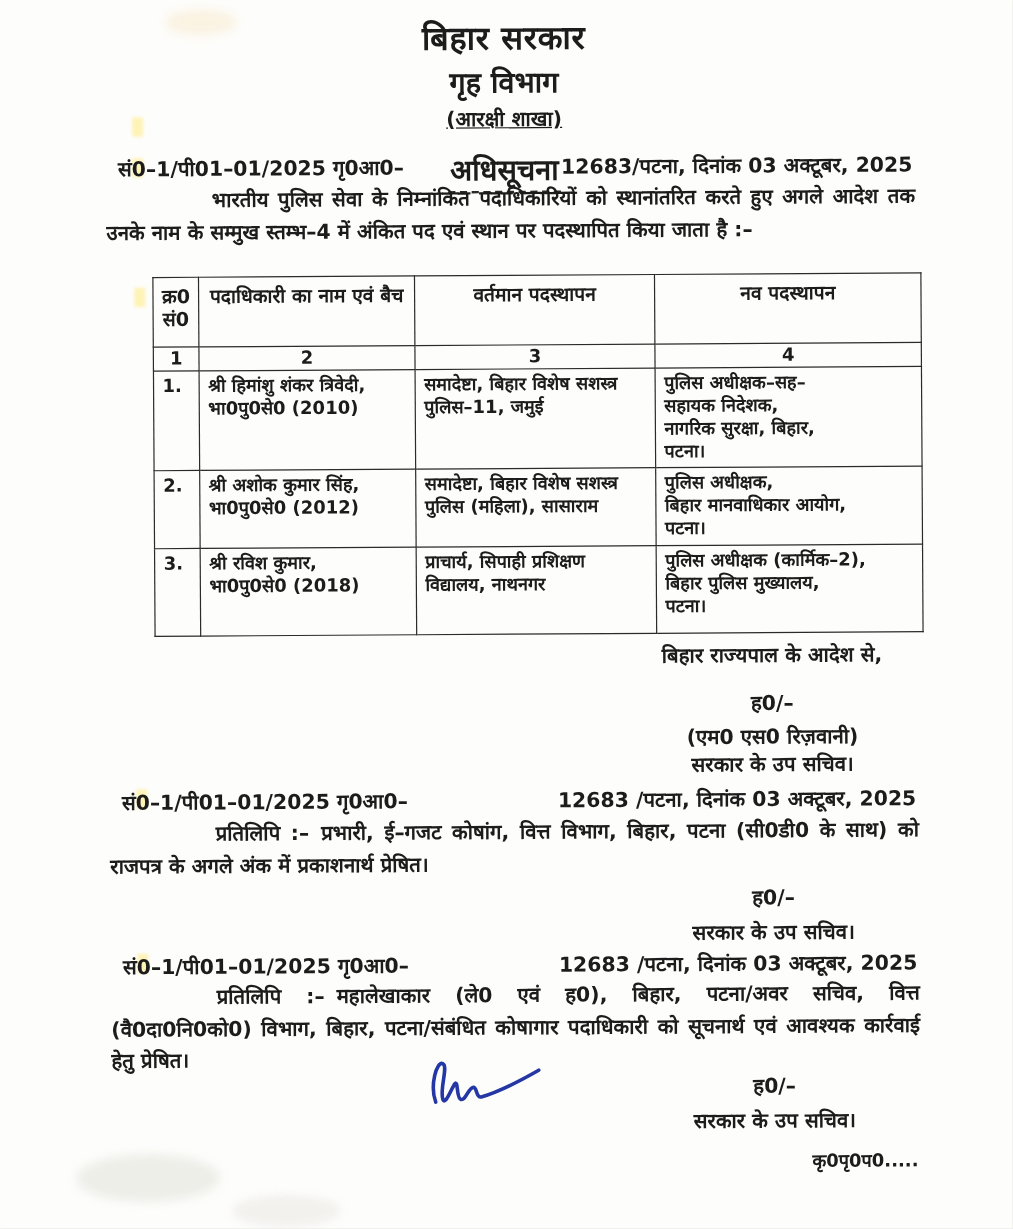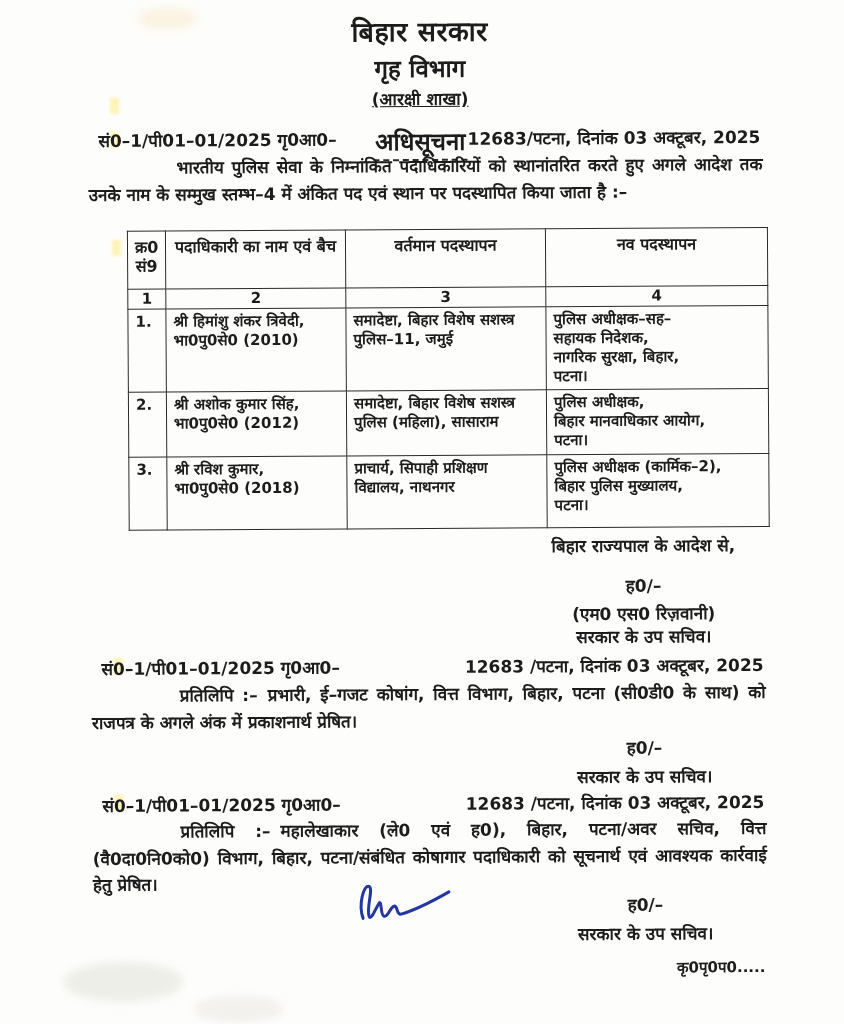--- a/index.html
+++ b/index.html
@@ -103,21 +103,21 @@
       <span>12683/पटना, दिनांक  03 अक्टूबर, 2025</span>
     </div>
 
     <p class="para para1">भारतीय पुलिस सेवा के निम्नांकित पदाधिकारियों को स्थानांतरित करते हुए अगले आदेश तक उनके नाम के सम्मुख स्तम्भ–4 में अंकित पद एवं स्थान पर पदस्थापित किया जाता है :–</p>
 
     <table class="transfer">
       <tbody>
           <tr class="head">
         <td class="c1">
           <div>क्र0</div>
-          <div>सं9</div>
+          <div>सं0</div>
         </td>
         <td class="c2">पदाधिकारी का नाम एवं बैच</td>
         <td class="c3">वर्तमान पदस्थापन</td>
         <td class="c4">नव पदस्थापन</td>
       </tr>
       <tr class="nums">
         <td>1</td>
         <td>2</td>
         <td>3</td>
         <td>4</td>

